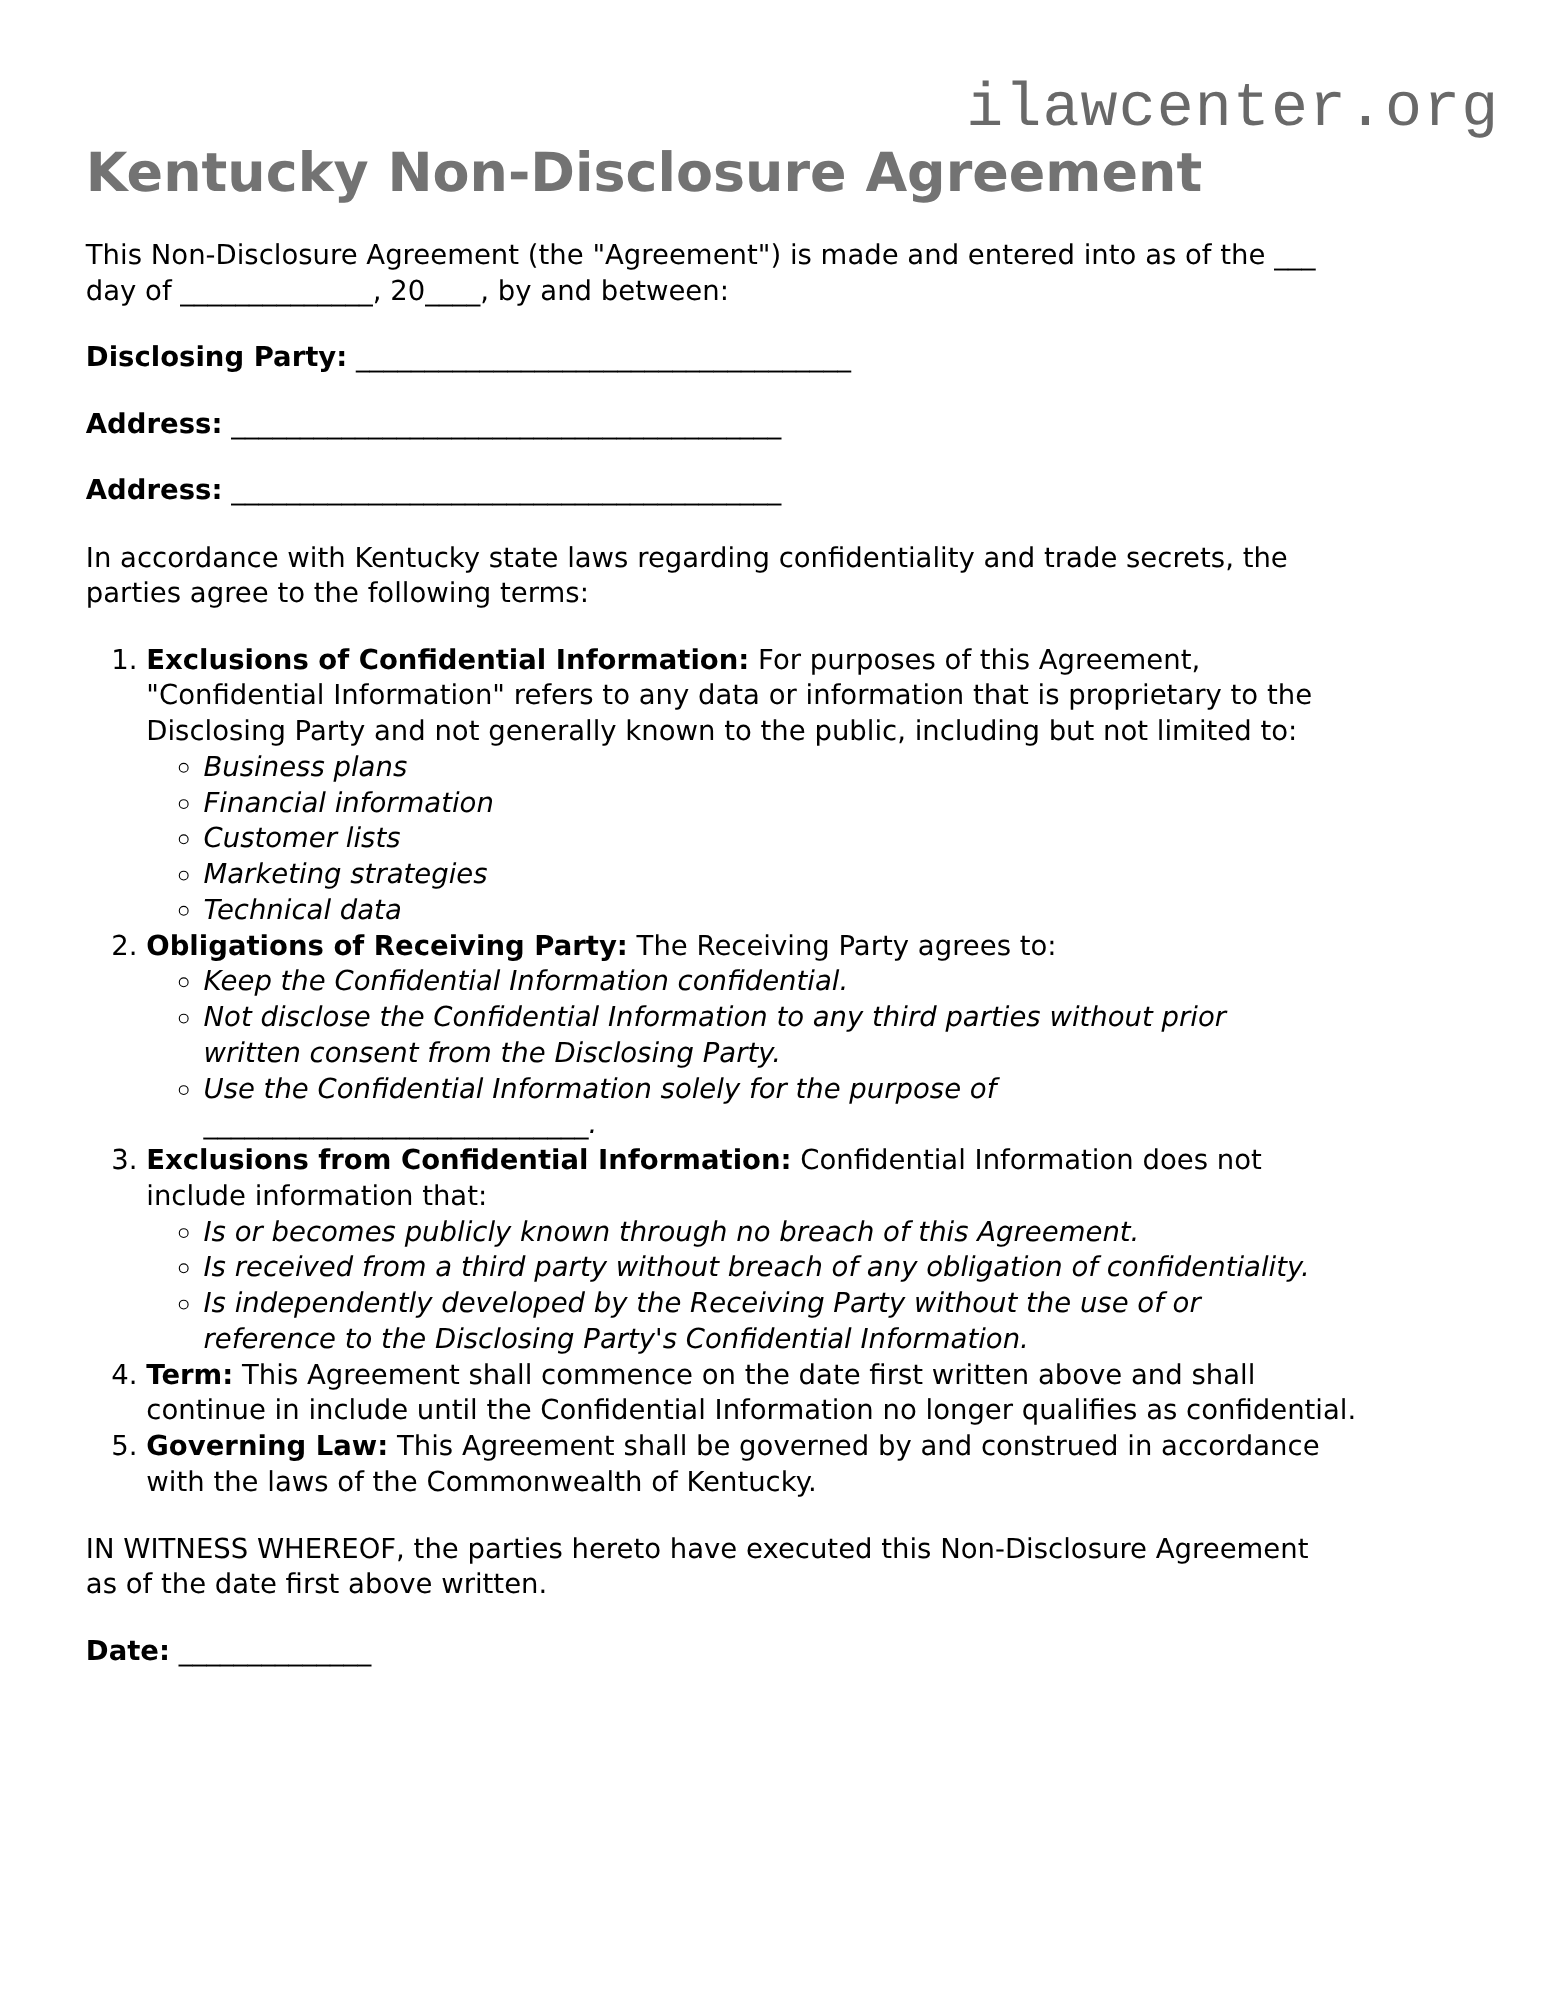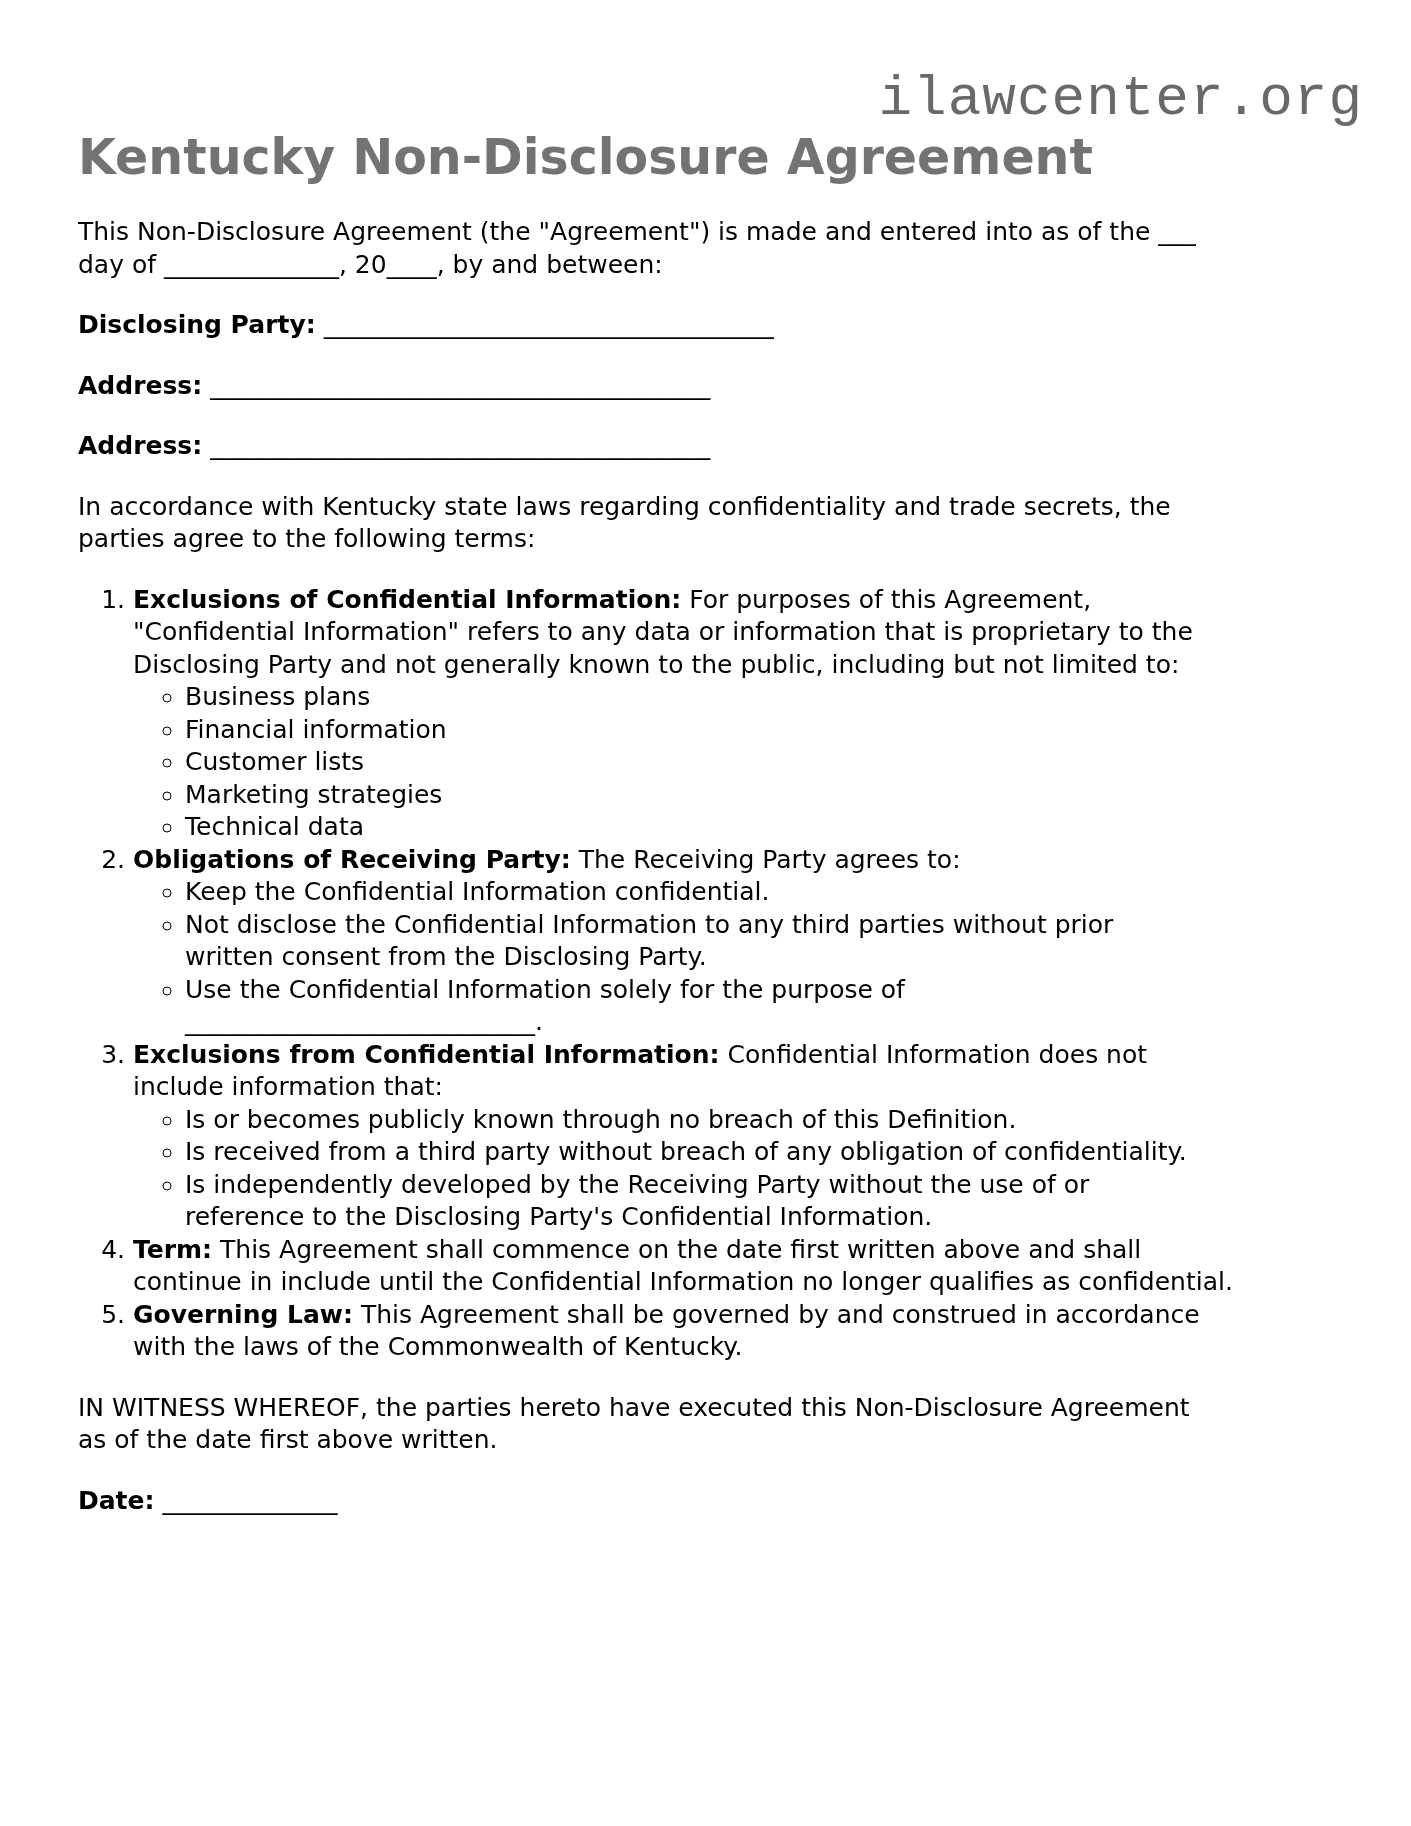--- a/index.html
+++ b/index.html
@@ -35,21 +35,21 @@
     margin: 28px 0;
     padding-left: 55px;
     list-style-type: decimal;
   }
   ol.terms > li { margin: 0; padding: 0; }
   ul.subs {
     margin: 0;
     padding-left: 52px;
     list-style-type: circle;
   }
-  ul.subs > li { margin: 0; padding: 0; }
+  ul.subs > li { margin: 0; padding: 0; font-style: italic; }
   .blank { font-weight: normal; }
 </style>
 </head>
 <body style="background: rgb(255, 255, 255); color: rgb(0, 0, 0);">
 
 <div class="page">
 
   <div class="logo" style="color: rgb(105, 105, 105);">ilawcenter.org</div>
 
   <h1>Kentucky Non-Disclosure Agreement</h1>
@@ -91,21 +91,21 @@
 written consent from the Disclosing Party.</span></li>
         <li><span class="flow">Use the Confidential Information solely for the purpose of
 ____________________________.</span></li>
       </ul>
     </li>
 
     <li>
       <b>Exclusions from Confidential Information:</b><span class="flow"> Confidential Information does not
 include information that:</span>
       <ul class="subs">
-        <li><span class="flow">Is or becomes publicly known through no breach of this Definition.</span></li>
+        <li><span class="flow">Is or becomes publicly known through no breach of this Agreement.</span></li>
         <li><span class="flow">Is received from a third party without breach of any obligation of confidentiality.</span></li>
         <li><span class="flow">Is independently developed by the Receiving Party without the use of or
 reference to the Disclosing Party's Confidential Information.</span></li>
       </ul>
     </li>
 
     <li>
       <b>Term:</b><span class="flow"> This Agreement shall commence on the date first written above and shall
 continue in include until the Confidential Information no longer qualifies as confidential.</span>
     </li>

